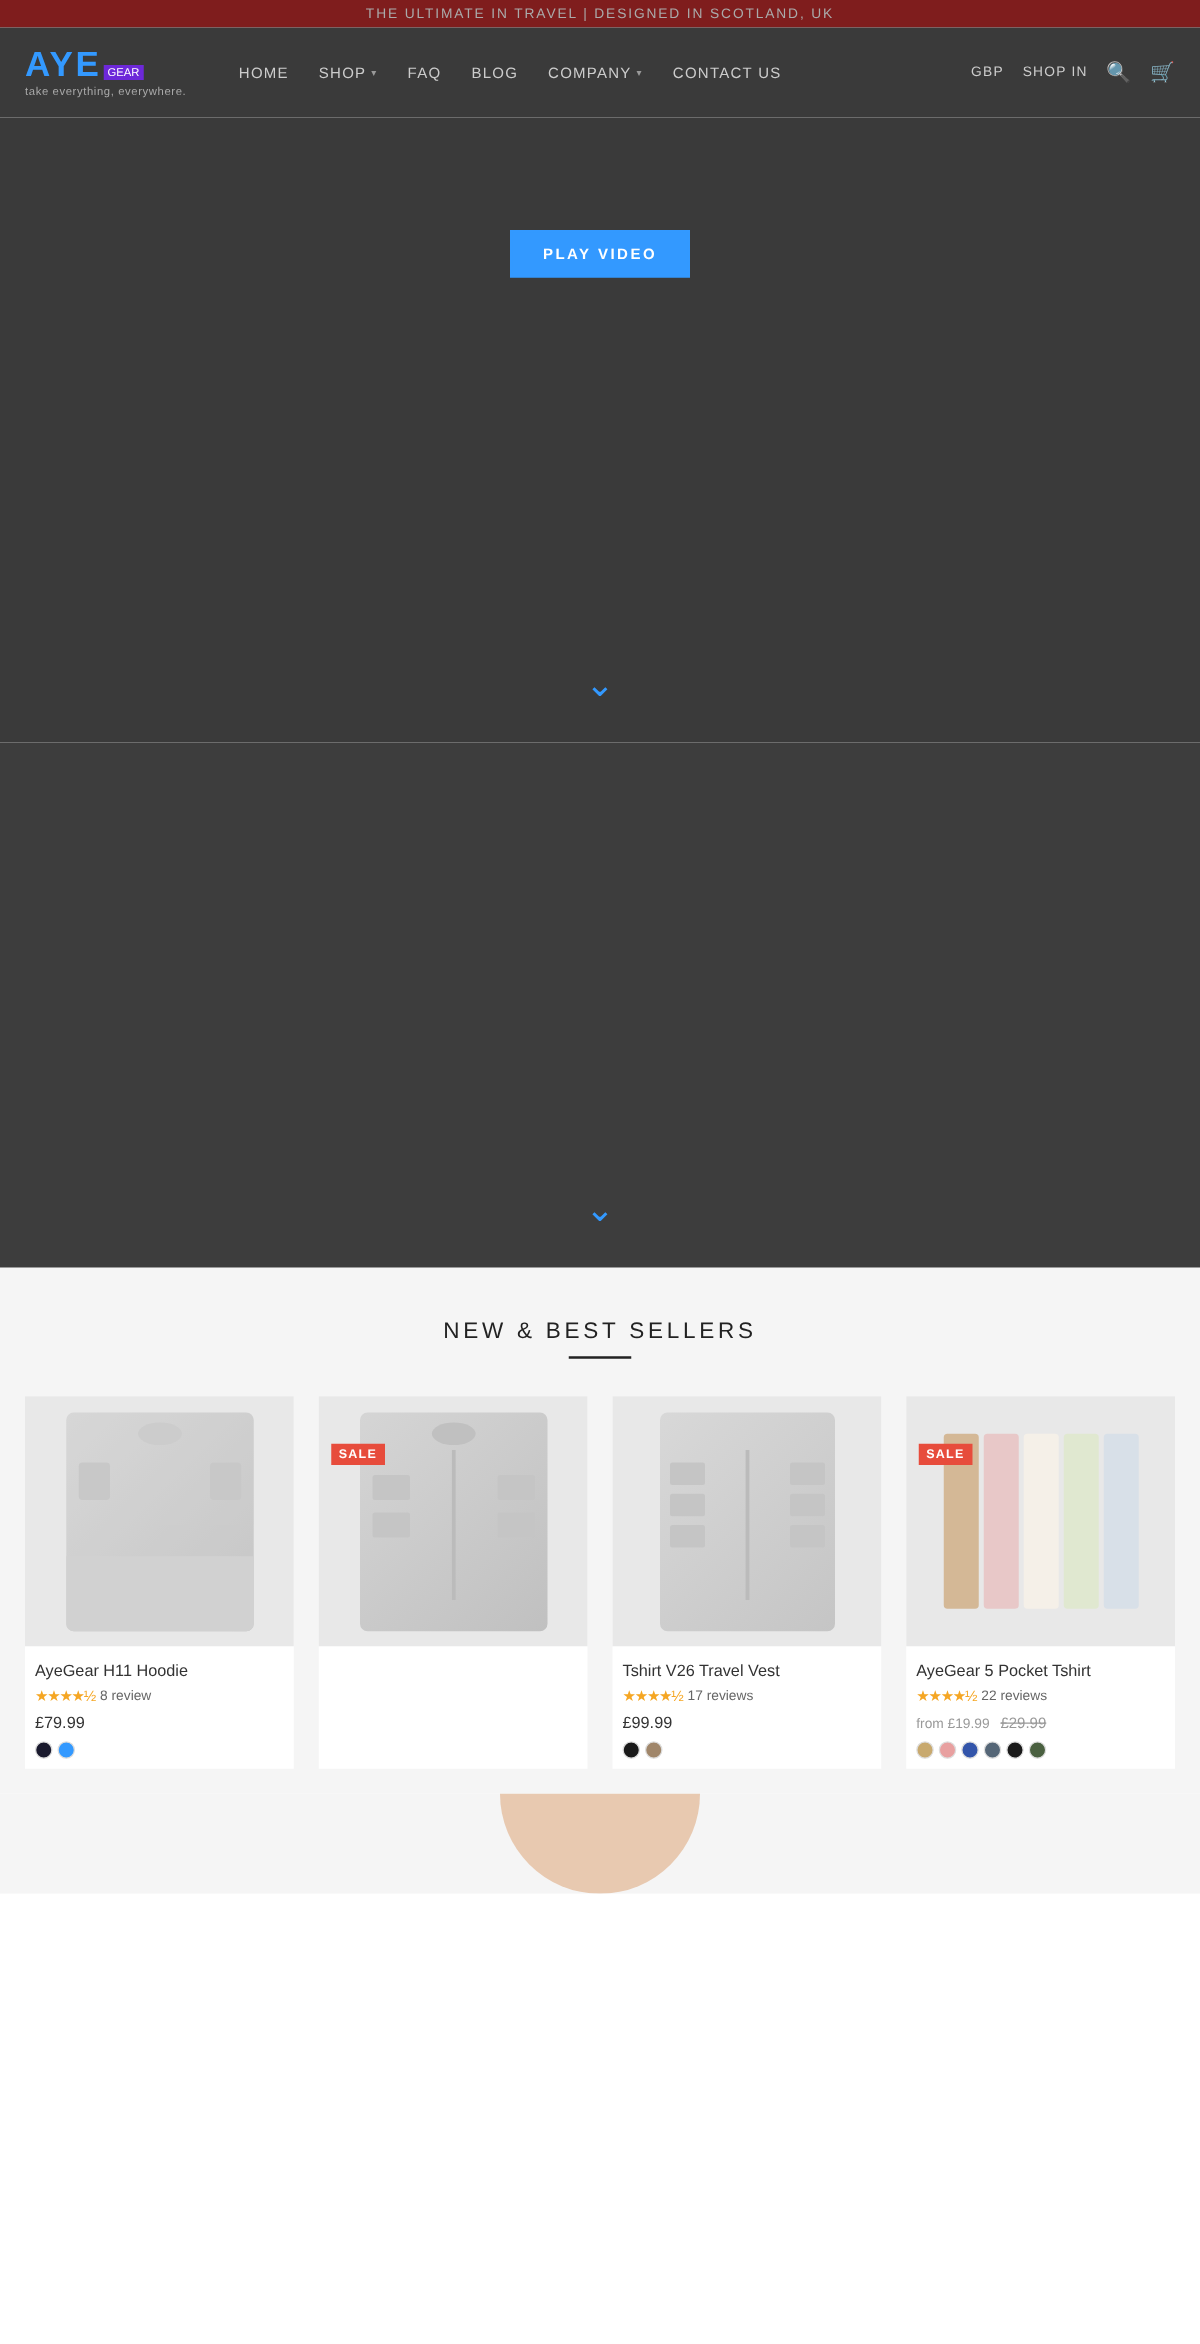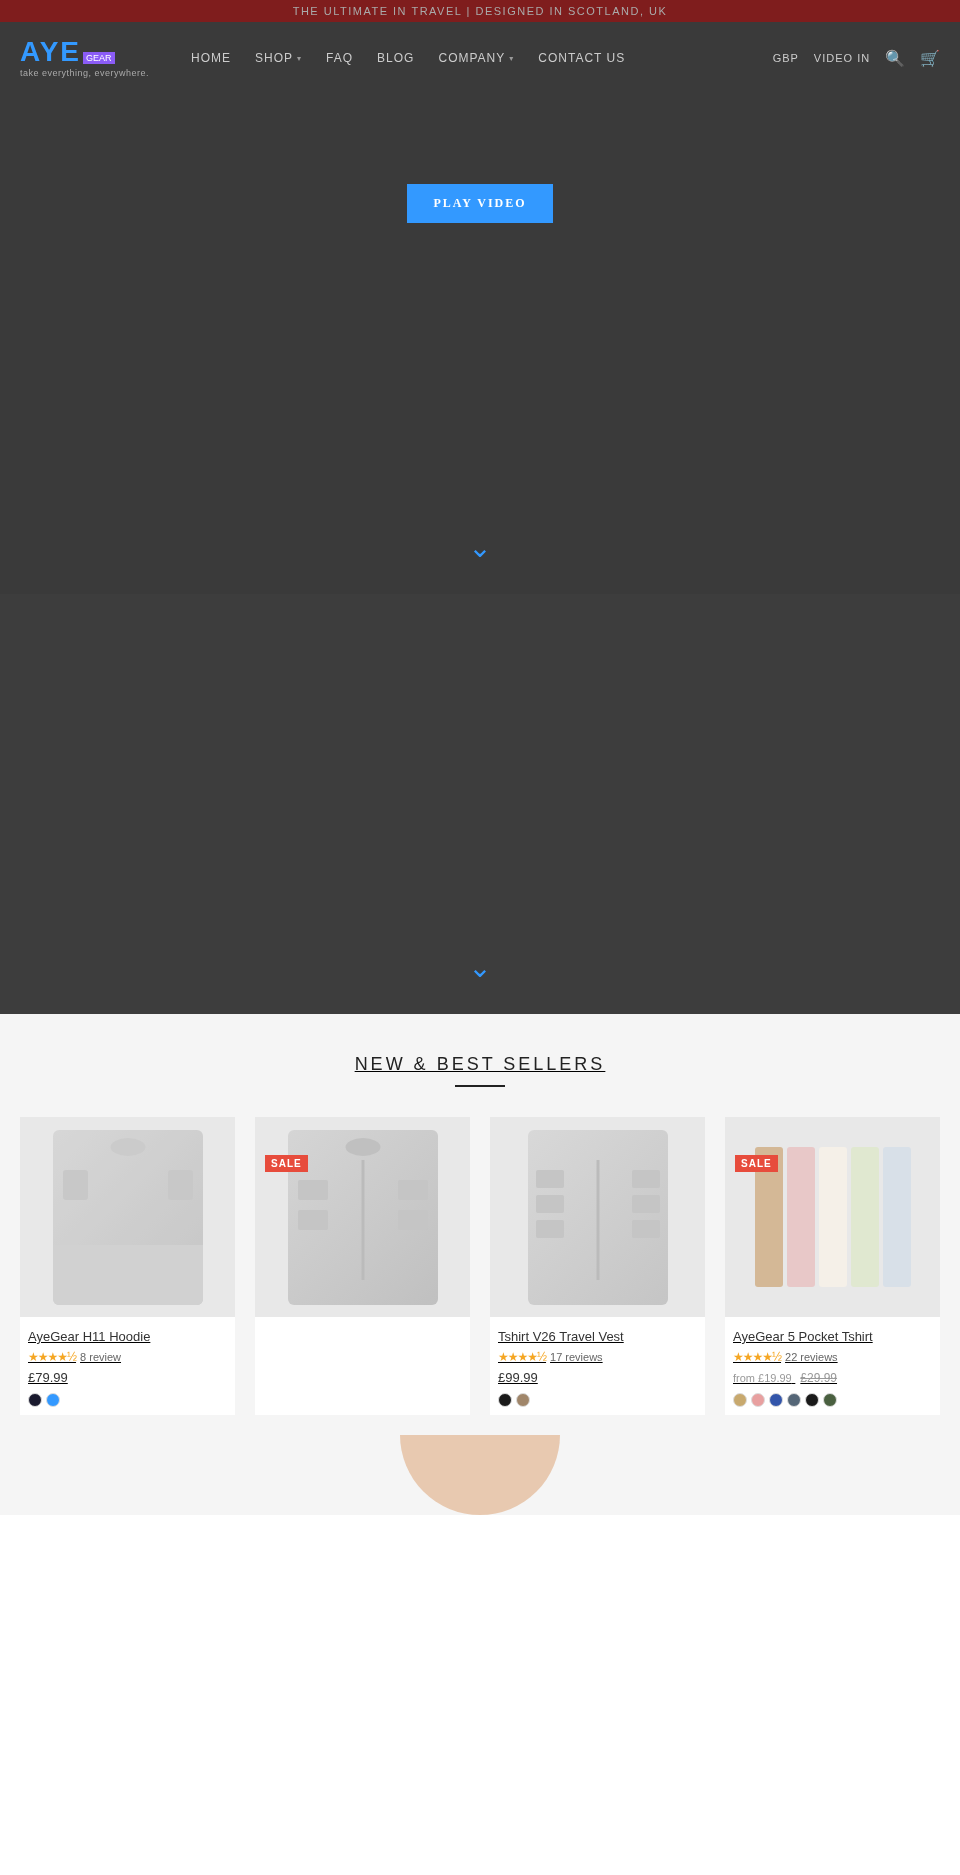--- a/index.html
+++ b/index.html
@@ -35,21 +35,21 @@
     .logo-text {
       font-size: 28px;
       font-weight: 900;
       color: #3399ff;
       letter-spacing: 2px;
       line-height: 1;
     }
 
     .logo-gear {
       font-size: 9px;
-      background: #8b5cf6;
+      background: #6d28d9;
       color: #fff;
       padding: 1px 3px;
       margin-left: 2px;
       vertical-align: middle;
     }
 
     .logo-tagline {
       font-size: 9px;
       color: #aaa;
       letter-spacing: 0.5px;
@@ -124,21 +124,20 @@
       background: #3399ff;
       color: #fff;
       font-size: 12px;
       letter-spacing: 2px;
       padding: 10px 24px;
       cursor: pointer;
       text-transform: uppercase;
       font-weight: bold;
       position: absolute;
       top: 90px;
-      font-family: Liberation Serif, serif;
     }
 
     .hero-chevron {
       color: #3399ff;
       font-size: 28px;
       position: absolute;
       bottom: 30px;
       left: 50%;
       transform: translateX(-50%);
       cursor: pointer;
@@ -162,21 +161,20 @@
       bottom: 30px;
       left: 50%;
       transform: translateX(-50%);
       cursor: pointer;
     }
 
     
     .products-section {
       background: #f5f5f5;
       padding: 40px 20px 20px;
-      text-decoration: underline;
     }
 
     .section-title {
       text-align: center;
       font-size: 18px;
       letter-spacing: 3px;
       font-weight: 400;
       color: #222;
       margin-bottom: 10px;
       text-transform: uppercase;
@@ -369,21 +367,21 @@
     <div class="nav-item">
       <span>CONTACT US</span>
     </div>
   </div>
 
   <div class="nav-right">
     <div class="nav-right-item">
       <span>GBP</span>
     </div>
     <div class="nav-right-item">
-      <span>VIDEO IN</span>
+      <span>SHOP IN</span>
     </div>
     <div class="search-icon-nav">🔍</div>
     <div class="cart-icon-nav">🛒</div>
   </div>
 </nav>
 
 <div class="hero-section">
   <button class="play-video-btn">PLAY VIDEO</button>
   <div class="hero-chevron">⌄</div>
 </div>

